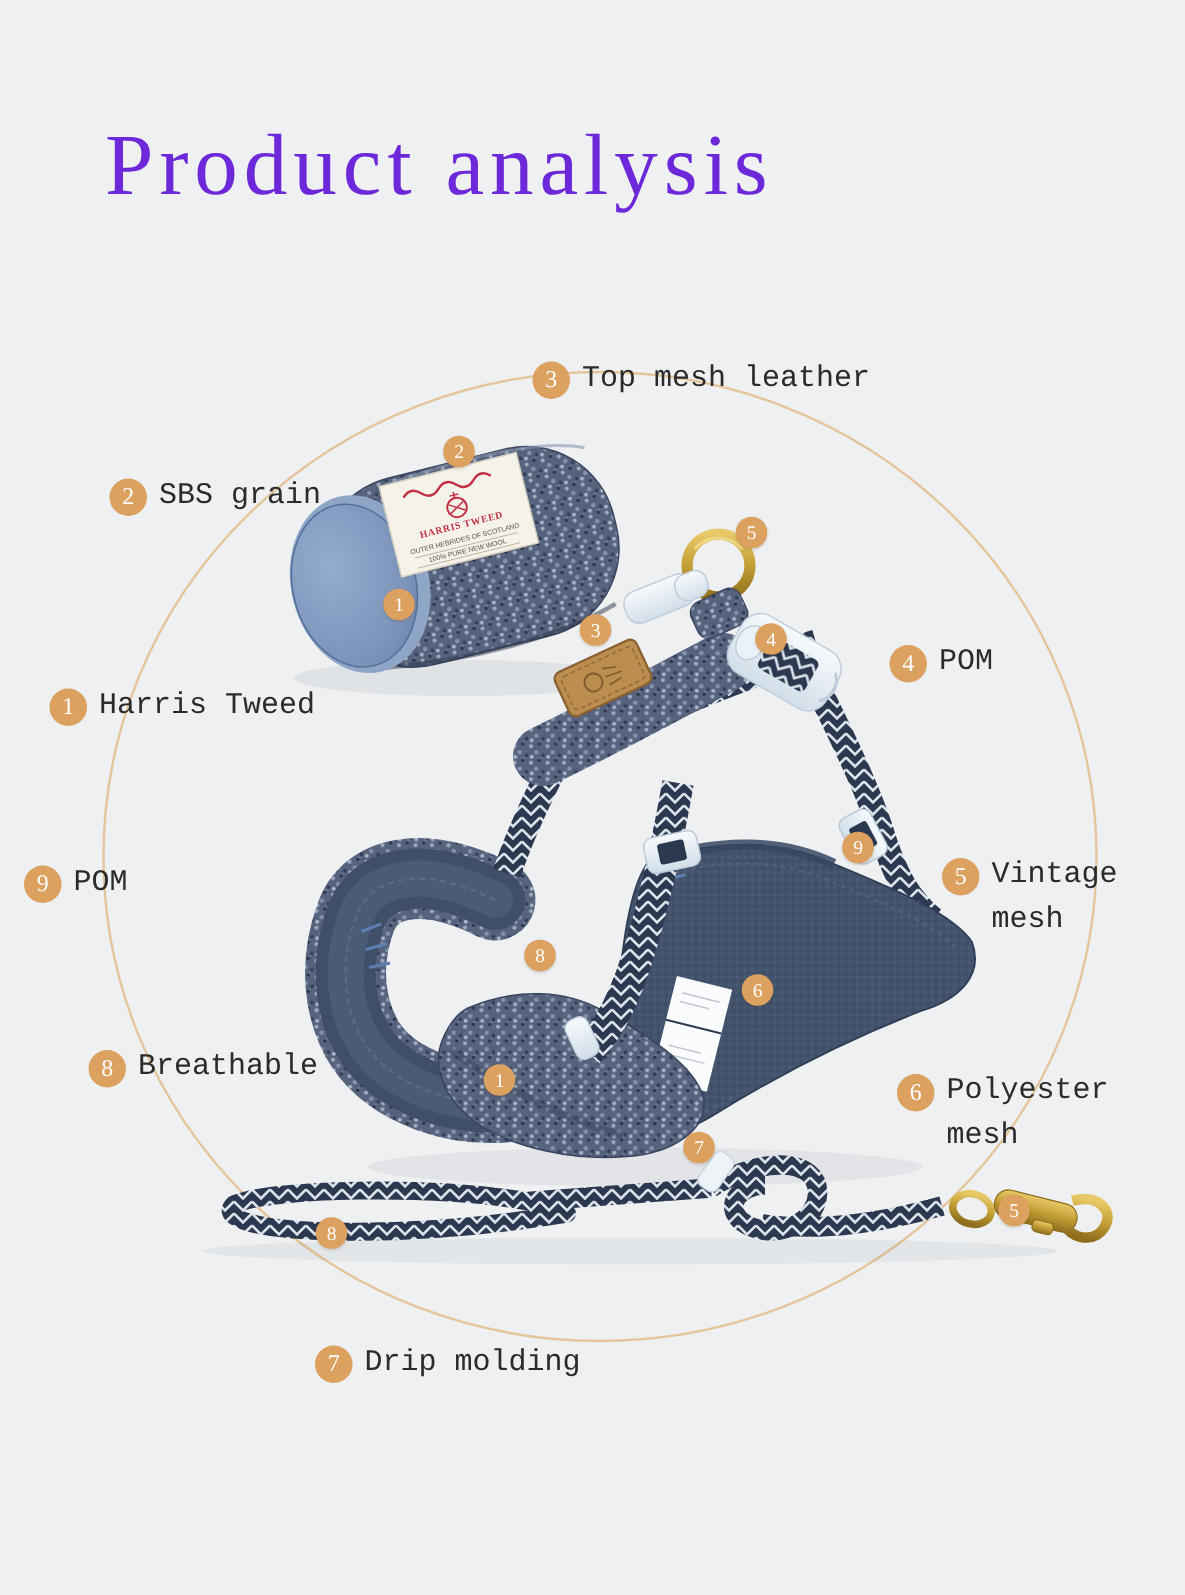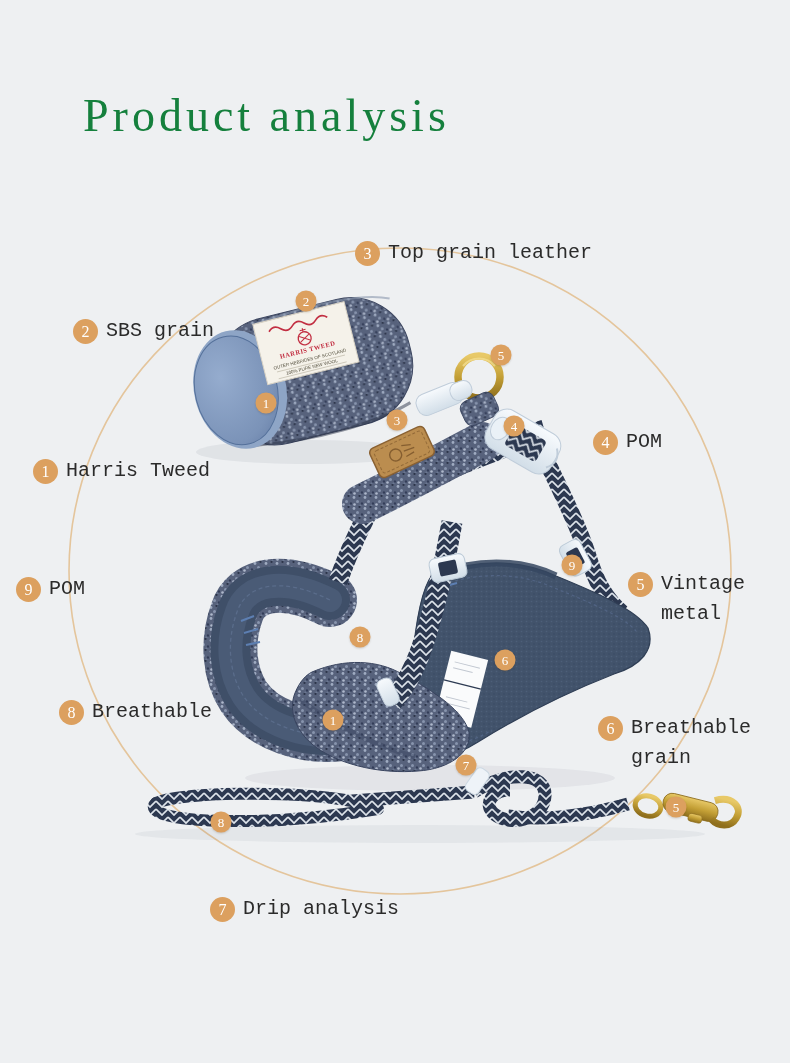--- a/index.html
+++ b/index.html
@@ -1,23 +1,23 @@
 <!DOCTYPE html>
 <html><head>
 <meta charset="utf-8">
 <style>
   html,body{margin:0;padding:0;background:#eef0f2;}
   .canvas{
     position:relative;width:790px;height:1063px;background:#eef0f2;
     overflow:hidden;font-family:"Liberation Mono",monospace;
   }
   .title{
-    position:absolute;left:70px;top:76px;margin:13px;
+    position:absolute;left:70px;top:76px;margin:0;
     font-family:"Liberation Serif",serif;font-weight:400;
-    font-size:46px;letter-spacing:4px;color:#15803d;white-space:nowrap;
+    font-size:58px;letter-spacing:4px;color:#6d28d9;white-space:nowrap;
   }
   .art{position:absolute;left:0;top:0;}
   .callout{position:absolute;display:flex;align-items:flex-start;gap:8px;}
   .badge{
     flex:0 0 auto;width:25px;height:25px;border-radius:50%;
     background:#dca05f;color:#ffffff;display:flex;align-items:center;justify-content:center;
     font-size:16px;font-family:"Liberation Serif",serif;
   }
   .callout-text{
     font-size:20px;line-height:30px;color:#2b2b2b;margin-top:-3px;white-space:nowrap;
@@ -196,53 +196,53 @@
           <rect x="662" y="799" width="56" height="19" rx="9" fill="url(#goldg)" stroke="#8a6a1a" stroke-width="0.8"></rect>
           <path d="M712,796 C 728,787 741,796 737,808 C 734,818 722,821 713,815" fill="none" stroke="url(#goldg)" stroke-width="7"></path>
           <rect x="690" y="814" width="14" height="8" rx="3" fill="url(#goldg)" stroke="#8a6a1a" stroke-width="0.6"></rect>
         </g>
       </g>
     </g>
   </svg>
 
   <div class="callout" style="left:355px;top:241px">
     <span class="badge">3</span>
-    <span class="callout-text">Top grain leather</span>
+    <span class="callout-text">Top mesh leather</span>
   </div>
   <div class="callout" style="left:73px;top:319px">
     <span class="badge">2</span>
     <span class="callout-text">SBS grain</span>
   </div>
   <div class="callout" style="left:593px;top:430px">
     <span class="badge">4</span>
     <span class="callout-text">POM</span>
   </div>
   <div class="callout" style="left:33px;top:459px">
     <span class="badge">1</span>
     <span class="callout-text">Harris Tweed</span>
   </div>
   <div class="callout" style="left:16px;top:577px">
     <span class="badge">9</span>
     <span class="callout-text">POM</span>
   </div>
   <div class="callout" style="left:628px;top:572px">
     <span class="badge">5</span>
-    <span class="callout-text wrap" style="width:90px">Vintage metal</span>
+    <span class="callout-text wrap" style="width:90px">Vintage mesh</span>
   </div>
   <div class="callout" style="left:59px;top:700px">
     <span class="badge">8</span>
     <span class="callout-text">Breathable</span>
   </div>
   <div class="callout" style="left:598px;top:716px">
     <span class="badge">6</span>
-    <span class="callout-text wrap" style="width:128px">Breathable grain</span>
+    <span class="callout-text wrap" style="width:128px">Polyester mesh</span>
   </div>
   <div class="callout" style="left:210px;top:897px">
     <span class="badge">7</span>
-    <span class="callout-text">Drip analysis</span>
+    <span class="callout-text">Drip molding</span>
   </div>
 
   <span class="pbadge" style="left:306px;top:301px">2</span>
   <span class="pbadge" style="left:266px;top:403px">1</span>
   <span class="pbadge" style="left:397px;top:420px">3</span>
   <span class="pbadge" style="left:501px;top:355px">5</span>
   <span class="pbadge" style="left:514px;top:426px">4</span>
   <span class="pbadge" style="left:572px;top:565px">9</span>
   <span class="pbadge" style="left:360px;top:637px">8</span>
   <span class="pbadge" style="left:505px;top:660px">6</span>

